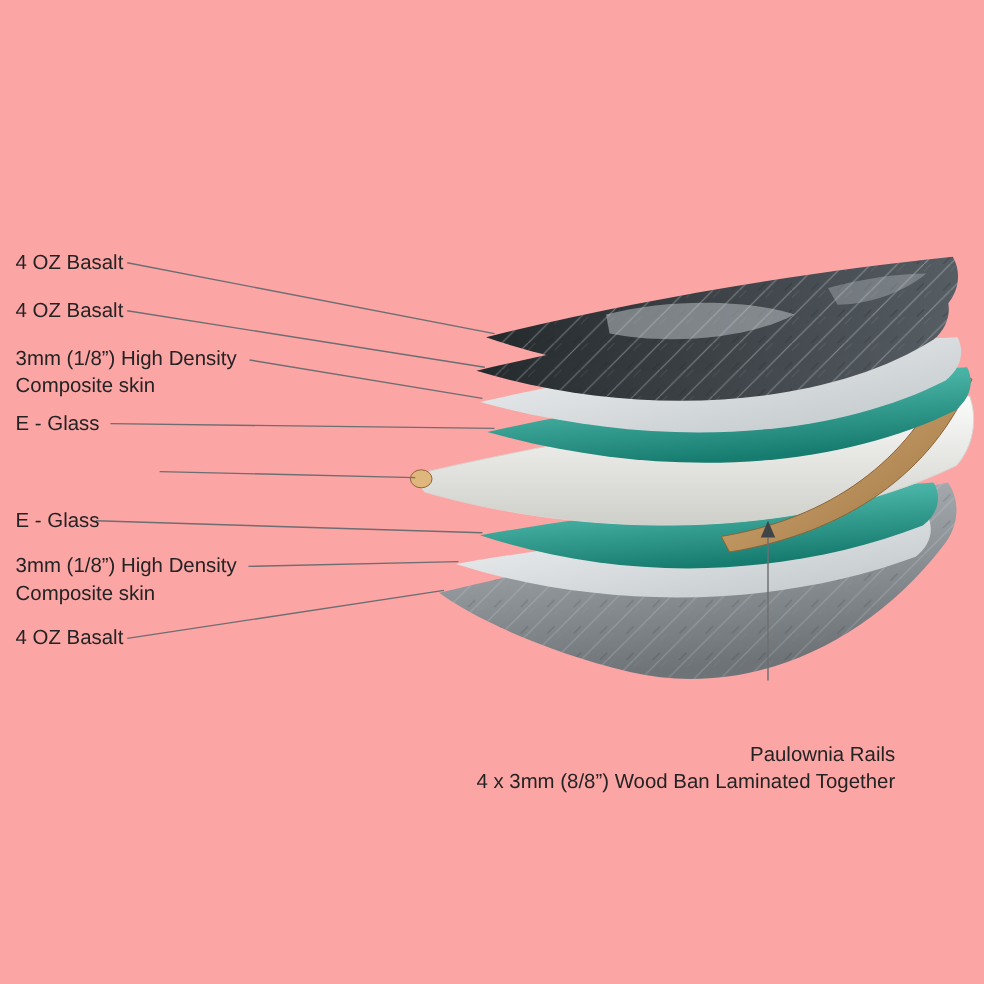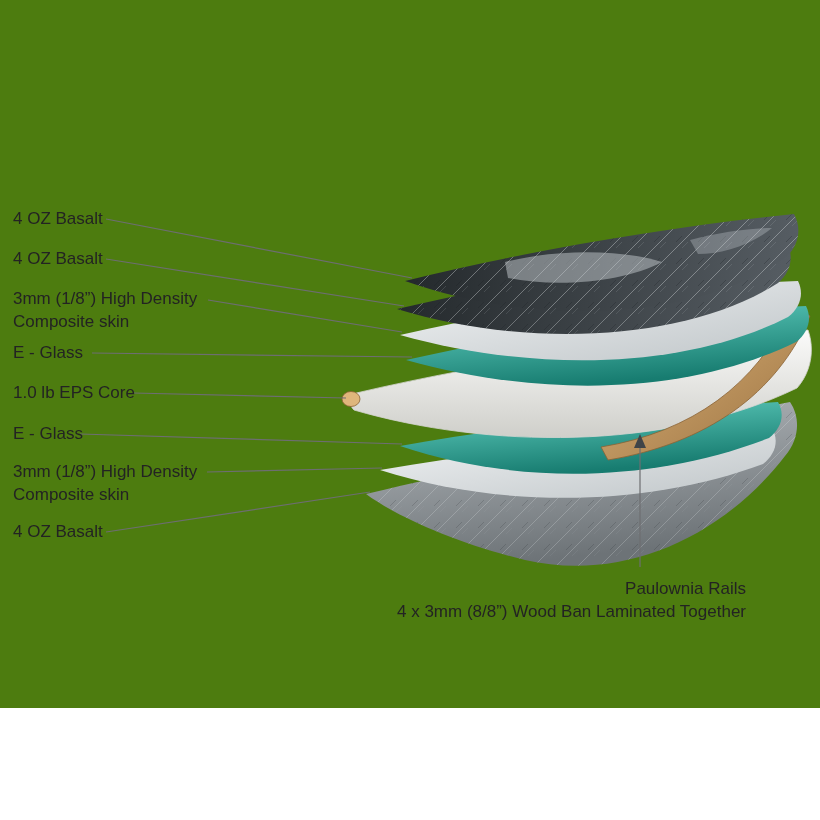--- a/index.html
+++ b/index.html
@@ -1,40 +1,41 @@
 <!DOCTYPE html>
 <html><head>
 <meta charset="utf-8">
 <style>
   html, body { margin: 0; padding: 0; background: #ffffff; }
   .stage {
     position: relative;
     width: 820px;
-    height: 708px;
-    background: #4d7c0f;
+    height: 820px;
+    background: #fca5a5;
     overflow: hidden;
     font-family: "Liberation Sans", sans-serif;
   }
   .stage svg { position: absolute; left: 0; top: 0; }
   .lbl {
     position: absolute;
     left: 13px;
     font-size: 17px;
     line-height: 23px;
     color: #232323;
     white-space: pre-line;
   }
   .lbl-b {
     position: absolute;
     right: 74px;
     font-size: 17px;
     line-height: 23px;
     color: #232323;
     text-align: center;
     white-space: pre-line;
+    margin-top: 40px;
   }
 </style>
 </head>
 <body>
 
 <div class="stage">
 
   <svg width="820" height="820" viewBox="0 0 820 820">
     <defs>
       <linearGradient id="gBasalt" x1="0" y1="0" x2="1" y2="0">
@@ -136,21 +137,20 @@
       <line x1="640" y1="448" x2="640" y2="567"></line>
     </g>
     <path d="M 640,434 L 634,448 L 646,448 Z" fill="#3f4448"></path>
   </svg>
 
   <div class="lbl" style="top:207px">4 OZ Basalt</div>
   <div class="lbl" style="top:247px">4 OZ Basalt</div>
   <div class="lbl" style="top:287px">3mm (1/8”) High Density
 Composite skin</div>
   <div class="lbl" style="top:341px">E - Glass</div>
-  <div class="lbl" style="top:381px">1.0 lb EPS Core</div>
   <div class="lbl" style="top:422px">E - Glass</div>
   <div class="lbl" style="top:460px">3mm (1/8”) High Density
 Composite skin</div>
   <div class="lbl" style="top:520px">4 OZ Basalt</div>
 
   <div class="lbl-b" style="top:577px">Paulownia Rails</div>
   <div class="lbl-b" style="top:600px">4 x 3mm (8/8”) Wood Ban Laminated Together</div>
 
 </div>
 

